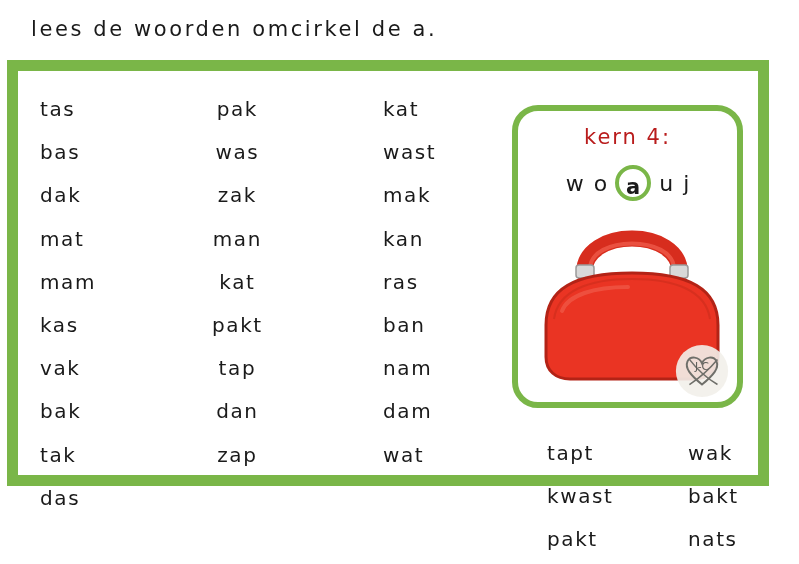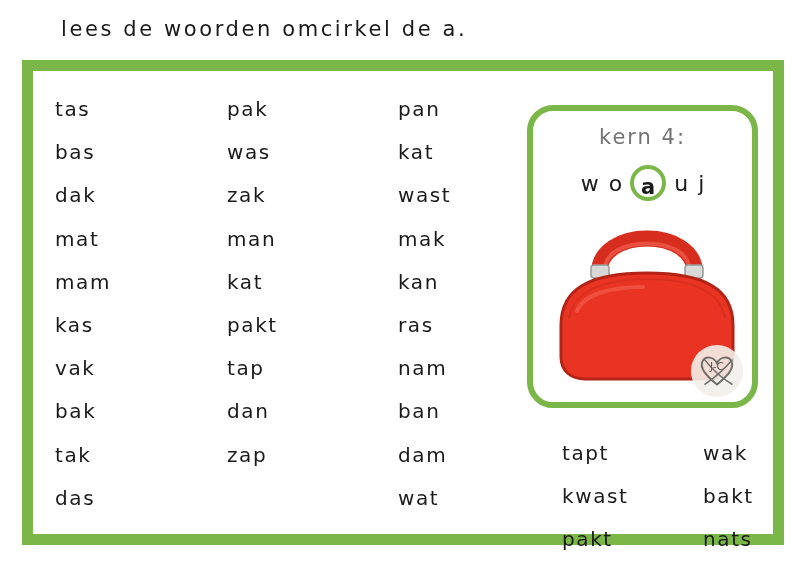--- a/index.html
+++ b/index.html
@@ -18,45 +18,44 @@
   
   #worksheet-title {
     position: absolute;
     left: 31px;
     top: 17px;
     font-size: 21px;
     letter-spacing: 2.6px;
     color: #1a1a1a;
     font-weight: 400;
     white-space: nowrap;
-    margin-left: 30px;
   }
 
   
   #word-frame {
     position: absolute;
-    left: 22px;
+    left: 7px;
     top: 60px;
     width: 762px;
-    height: 485px;
+    height: 426px;
     border: 11px solid #7ab648;
     box-sizing: border-box;
     background: #ffffff;
   }
 
   
   .word-col {
     position: absolute;
     top: 17px;
   }
   .word-col.bottom {
     top: 361px;
   }
   #word-col-1 { left: 22px; }
-  #word-col-2 { left: 194px; }
+  #word-col-2 { left: 194px; text-align: center; }
   #word-col-3 { left: 365px; }
   #word-col-4 { left: 529px; }
   #word-col-5 { left: 670px; }
 
   .word-item {
     height: 43.2px;
     line-height: 43.2px;
     font-size: 20px;
     letter-spacing: 1.6px;
     color: #1a1a1a;
@@ -77,21 +76,21 @@
     overflow: hidden;
   }
   #kern-title {
     position: absolute;
     top: 14px;
     left: 0;
     width: 100%;
     text-align: center;
     font-size: 21px;
     letter-spacing: 2px;
-    color: #737373;
+    color: #b91c1c;
   }
   #kern-letters {
     position: absolute;
     top: 54px;
     left: 0;
     width: 100%;
     display: flex;
     justify-content: center;
     align-items: center;
     gap: 10px;
@@ -155,28 +154,27 @@
       <div class="word-item">was</div>
       <div class="word-item">zak</div>
       <div class="word-item">man</div>
       <div class="word-item">kat</div>
       <div class="word-item">pakt</div>
       <div class="word-item">tap</div>
       <div class="word-item">dan</div>
       <div class="word-item">zap</div>
     </div>
     <div class="word-col" id="word-col-3">
-      <div class="word-item">pan</div>
       <div class="word-item">kat</div>
       <div class="word-item">wast</div>
       <div class="word-item">mak</div>
       <div class="word-item">kan</div>
       <div class="word-item">ras</div>
+      <div class="word-item">ban</div>
       <div class="word-item">nam</div>
-      <div class="word-item">ban</div>
       <div class="word-item">dam</div>
       <div class="word-item">wat</div>
     </div>
     <div class="word-col bottom" id="word-col-4">
       <div class="word-item">tapt</div>
       <div class="word-item">kwast</div>
       <div class="word-item">pakt</div>
     </div>
     <div class="word-col bottom" id="word-col-5">
       <div class="word-item">wak</div>

